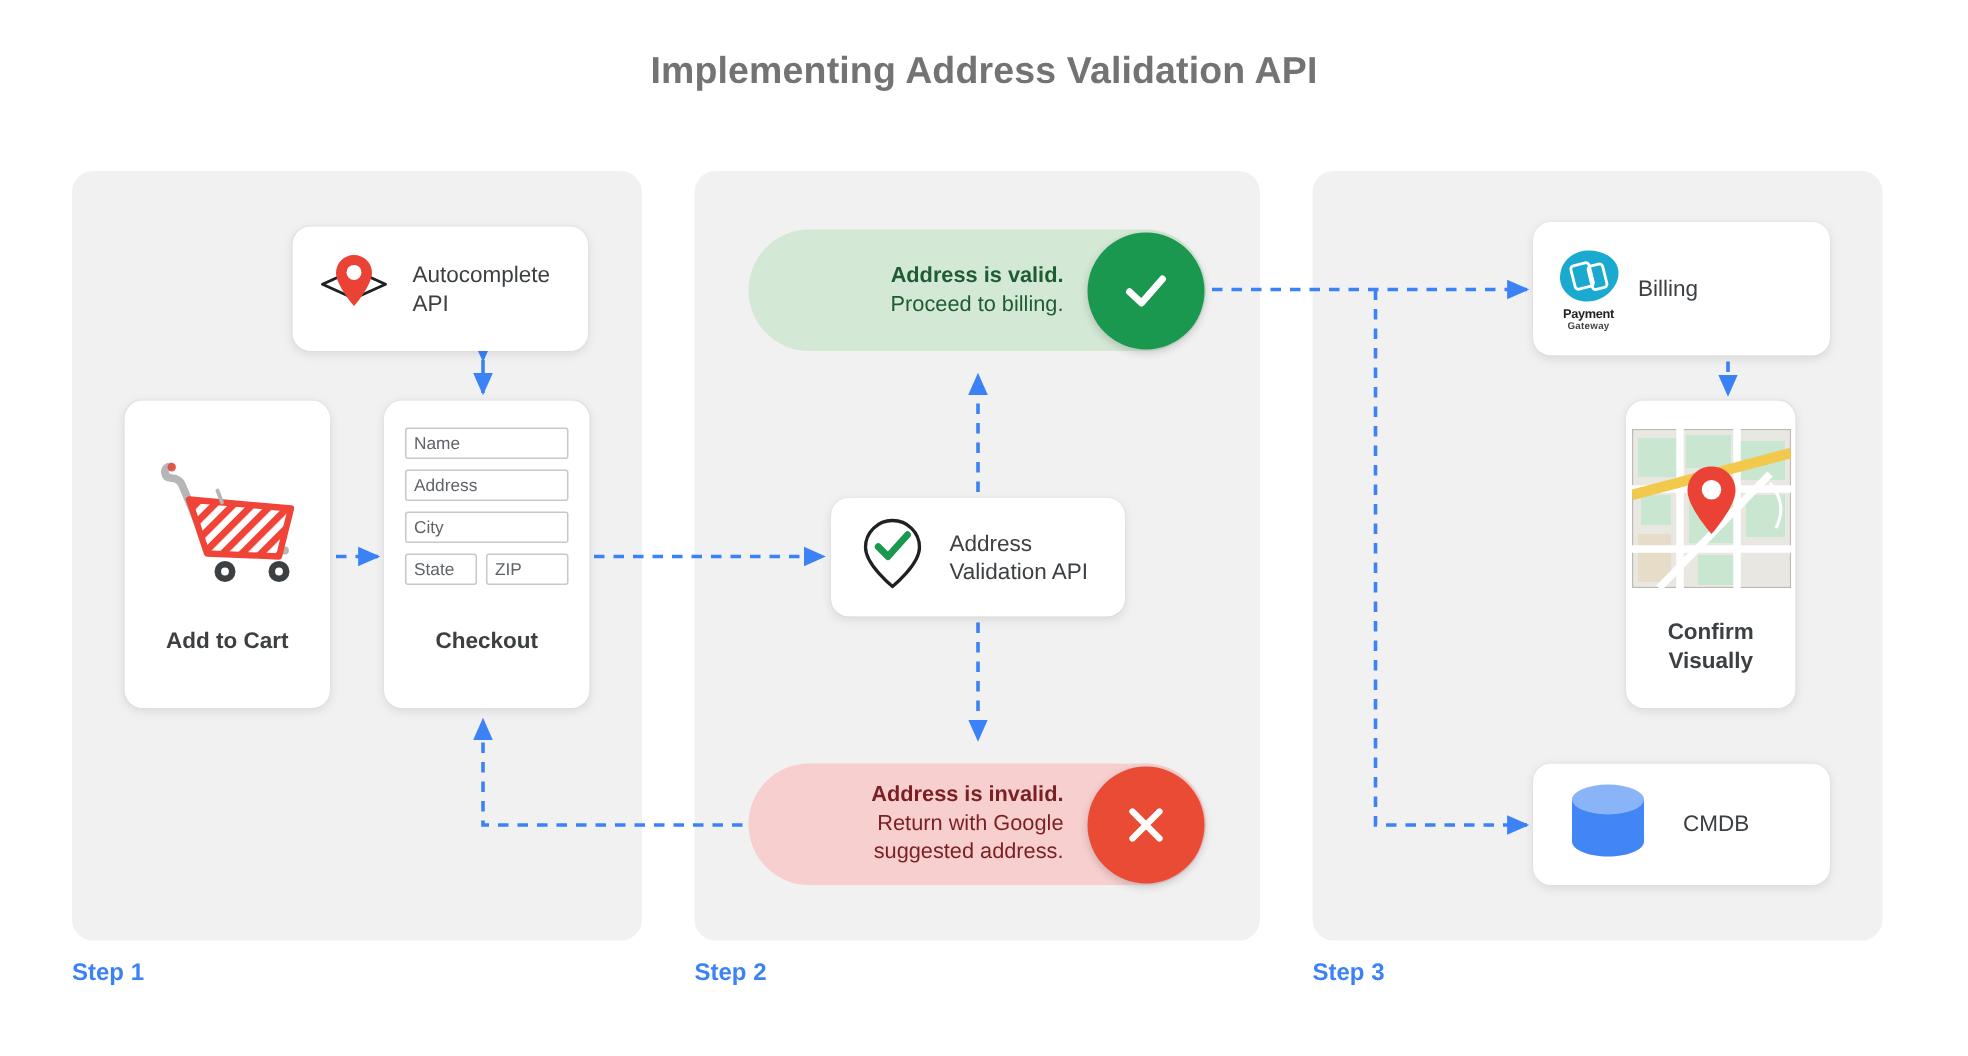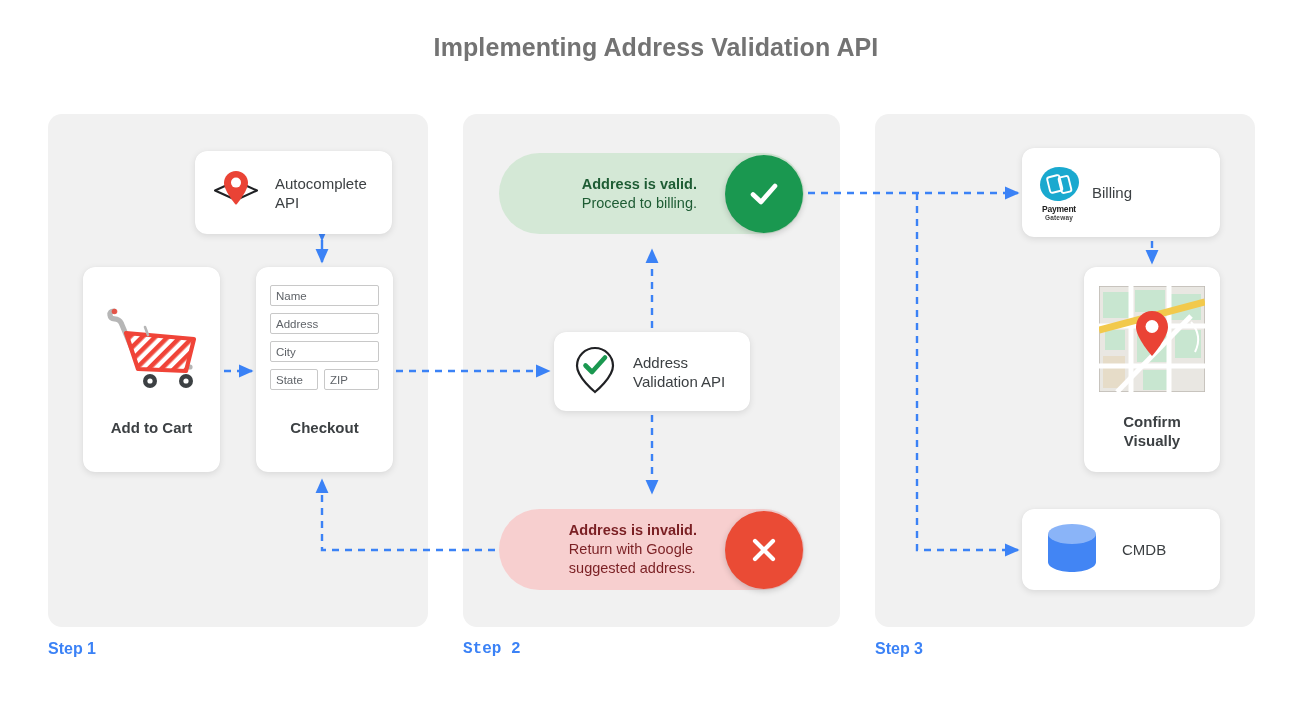--- a/index.html
+++ b/index.html
@@ -26,21 +26,21 @@
   #panel1 { left: 48px;  top: 114px; width: 380px; height: 513px; }
   #panel2 { left: 463px; top: 114px; width: 377px; height: 513px; }
   #panel3 { left: 875px; top: 114px; width: 380px; height: 513px; }
 
   .step-label {
     position: absolute;
     font-size: 16px; font-weight: bold; color: #3b82f6;
     top: 640px;
   }
   #step1lbl { left: 48px; }
-  #step2lbl { left: 463px; font-family: Liberation Mono, monospace; }
+  #step2lbl { left: 463px; }
   #step3lbl { left: 875px; }
 
   .card {
     position: absolute;
     background: #ffffff;
     border-radius: 12px;
     box-shadow: 0 2px 7px rgba(0,0,0,.10), 0 0 1px rgba(0,0,0,.07);
   }
 
   
@@ -84,21 +84,21 @@
     display: flex; align-items: center; justify-content: flex-end;
   }
   #valid-pill {
     left: 499px; top: 153px; width: 305px; height: 81px;
     background: #d4e8d6;
   }
   #invalid-pill {
     left: 499px; top: 509px; width: 305px; height: 81px;
     background: #f7cfcf;
   }
-  .pill-text { text-align: left; padding-right: 28px; }
+  .pill-text { text-align: right; padding-right: 16px; }
   .pill-text .t1 { font-size: 14.5px; font-weight: bold; line-height: 19px; }
   .pill-text .t2 { font-size: 14.5px; line-height: 19px; }
   #valid-pill .pill-text { color: #1e5c34; }
   #invalid-pill .pill-text { color: #7a1f23; }
 
   .badge {
     width: 78px; height: 78px; border-radius: 50%;
     display: flex; align-items: center; justify-content: center;
     margin-right: 1px; flex: none;
     box-shadow: 0 2px 6px rgba(0,0,0,.18);
@@ -113,21 +113,21 @@
   #avapi-card .lbl { font-size: 15px; color: #3c4043; line-height: 19px; }
 
   
   #billing-card {
     left: 1022px; top: 148px; width: 198px; height: 89px;
     display: flex; align-items: center; padding-left: 14px; gap: 10px;
   }
   #billing-card .lbl { font-size: 15px; color: #3c4043; }
 
   #map-card {
-    left: 1084px; top: 267px; width: 136px; height: 205px;
+    left: 1084px; top: 267px; width: 113px; height: 205px;
     display: flex; flex-direction: column; align-items: center; padding-top: 19px;
   }
   #map-card .caption {
     position: absolute; bottom: 22px; left: 0; width: 100%;
     text-align: center; font-size: 15px; font-weight: bold;
     color: #3c4043; line-height: 19px;
   }
 
   #cmdb-card {
     left: 1022px; top: 509px; width: 198px; height: 81px;

